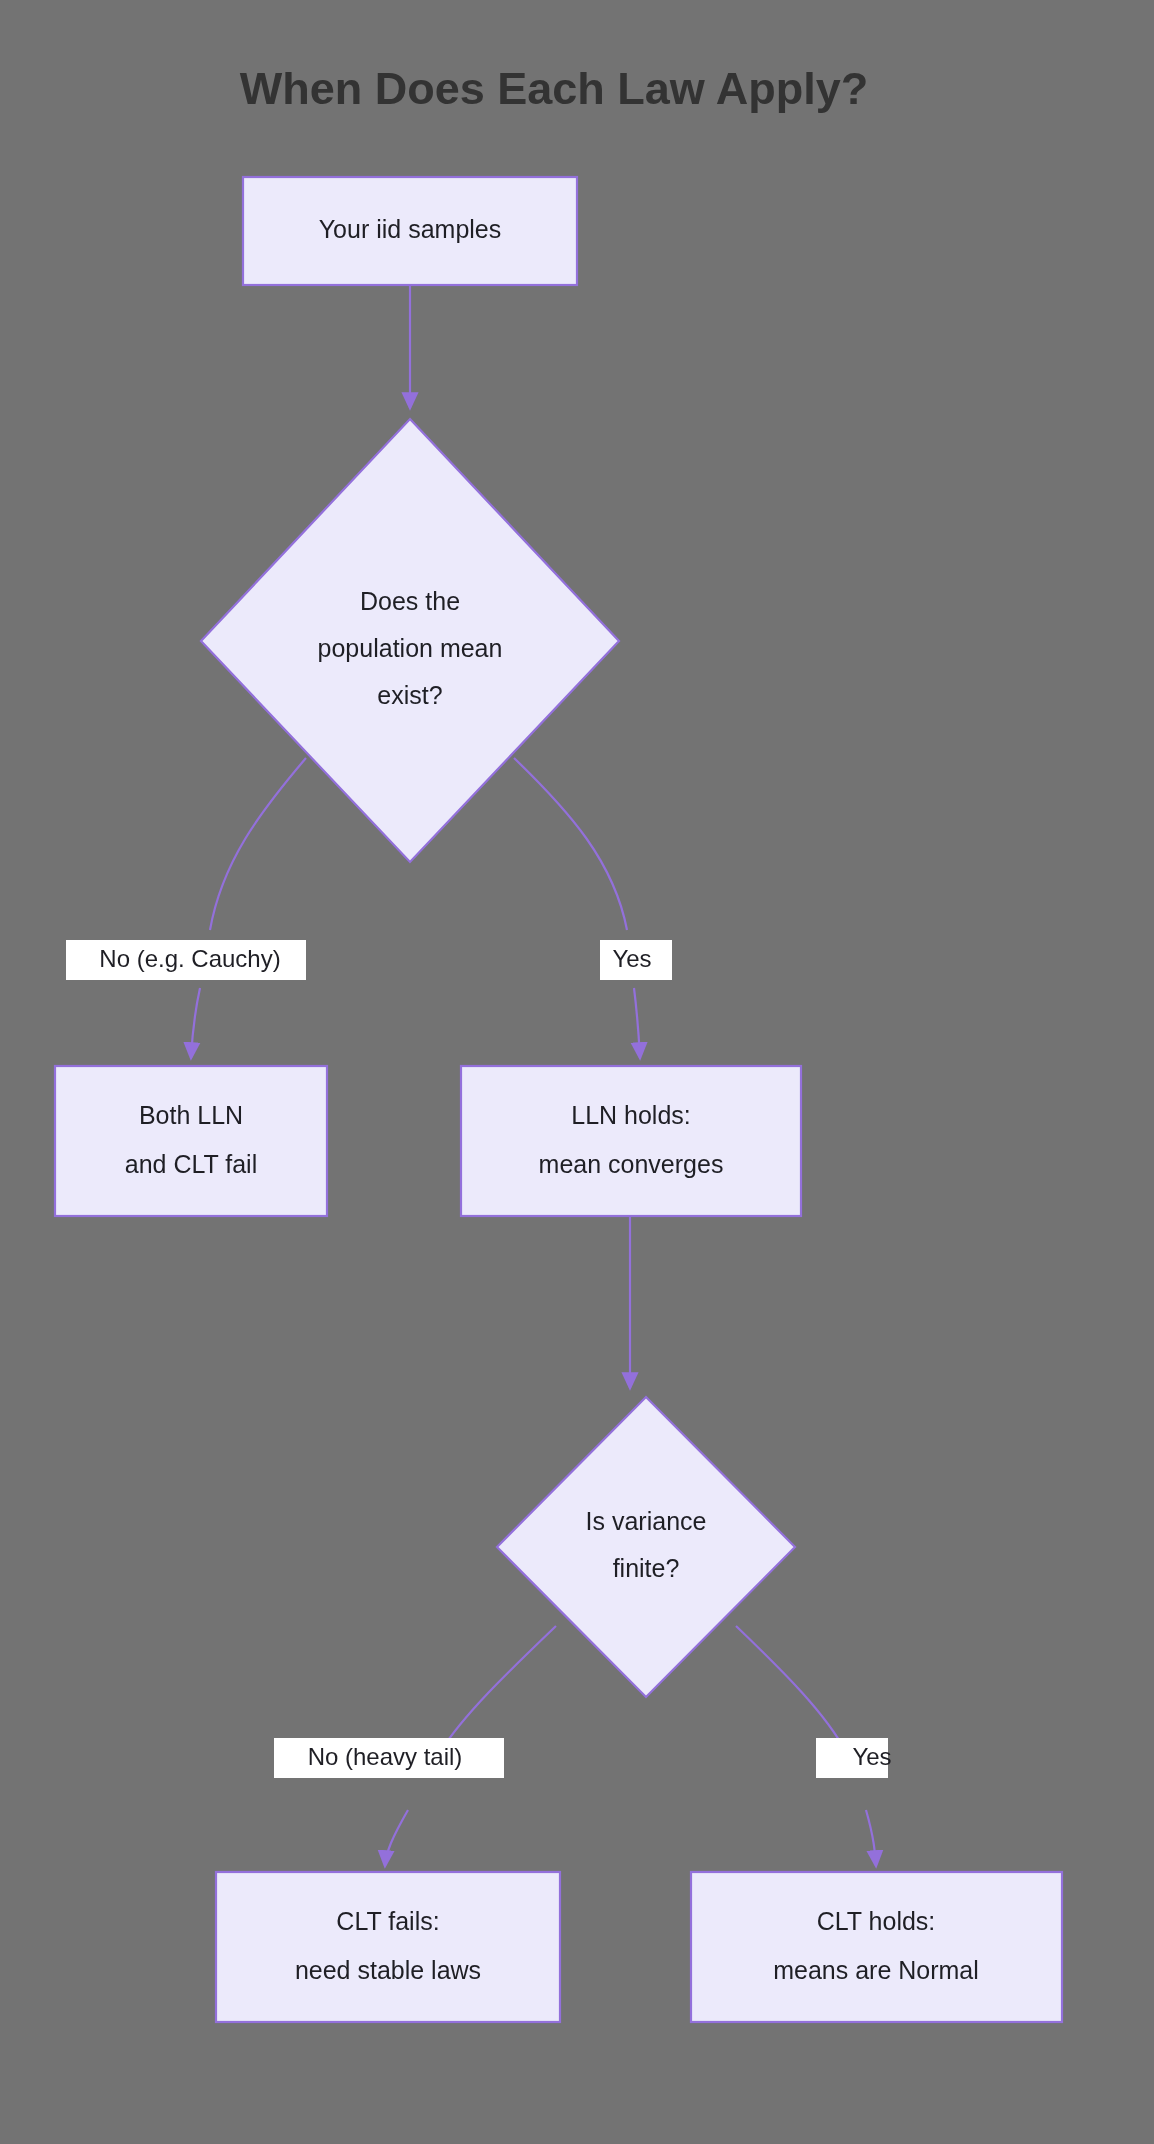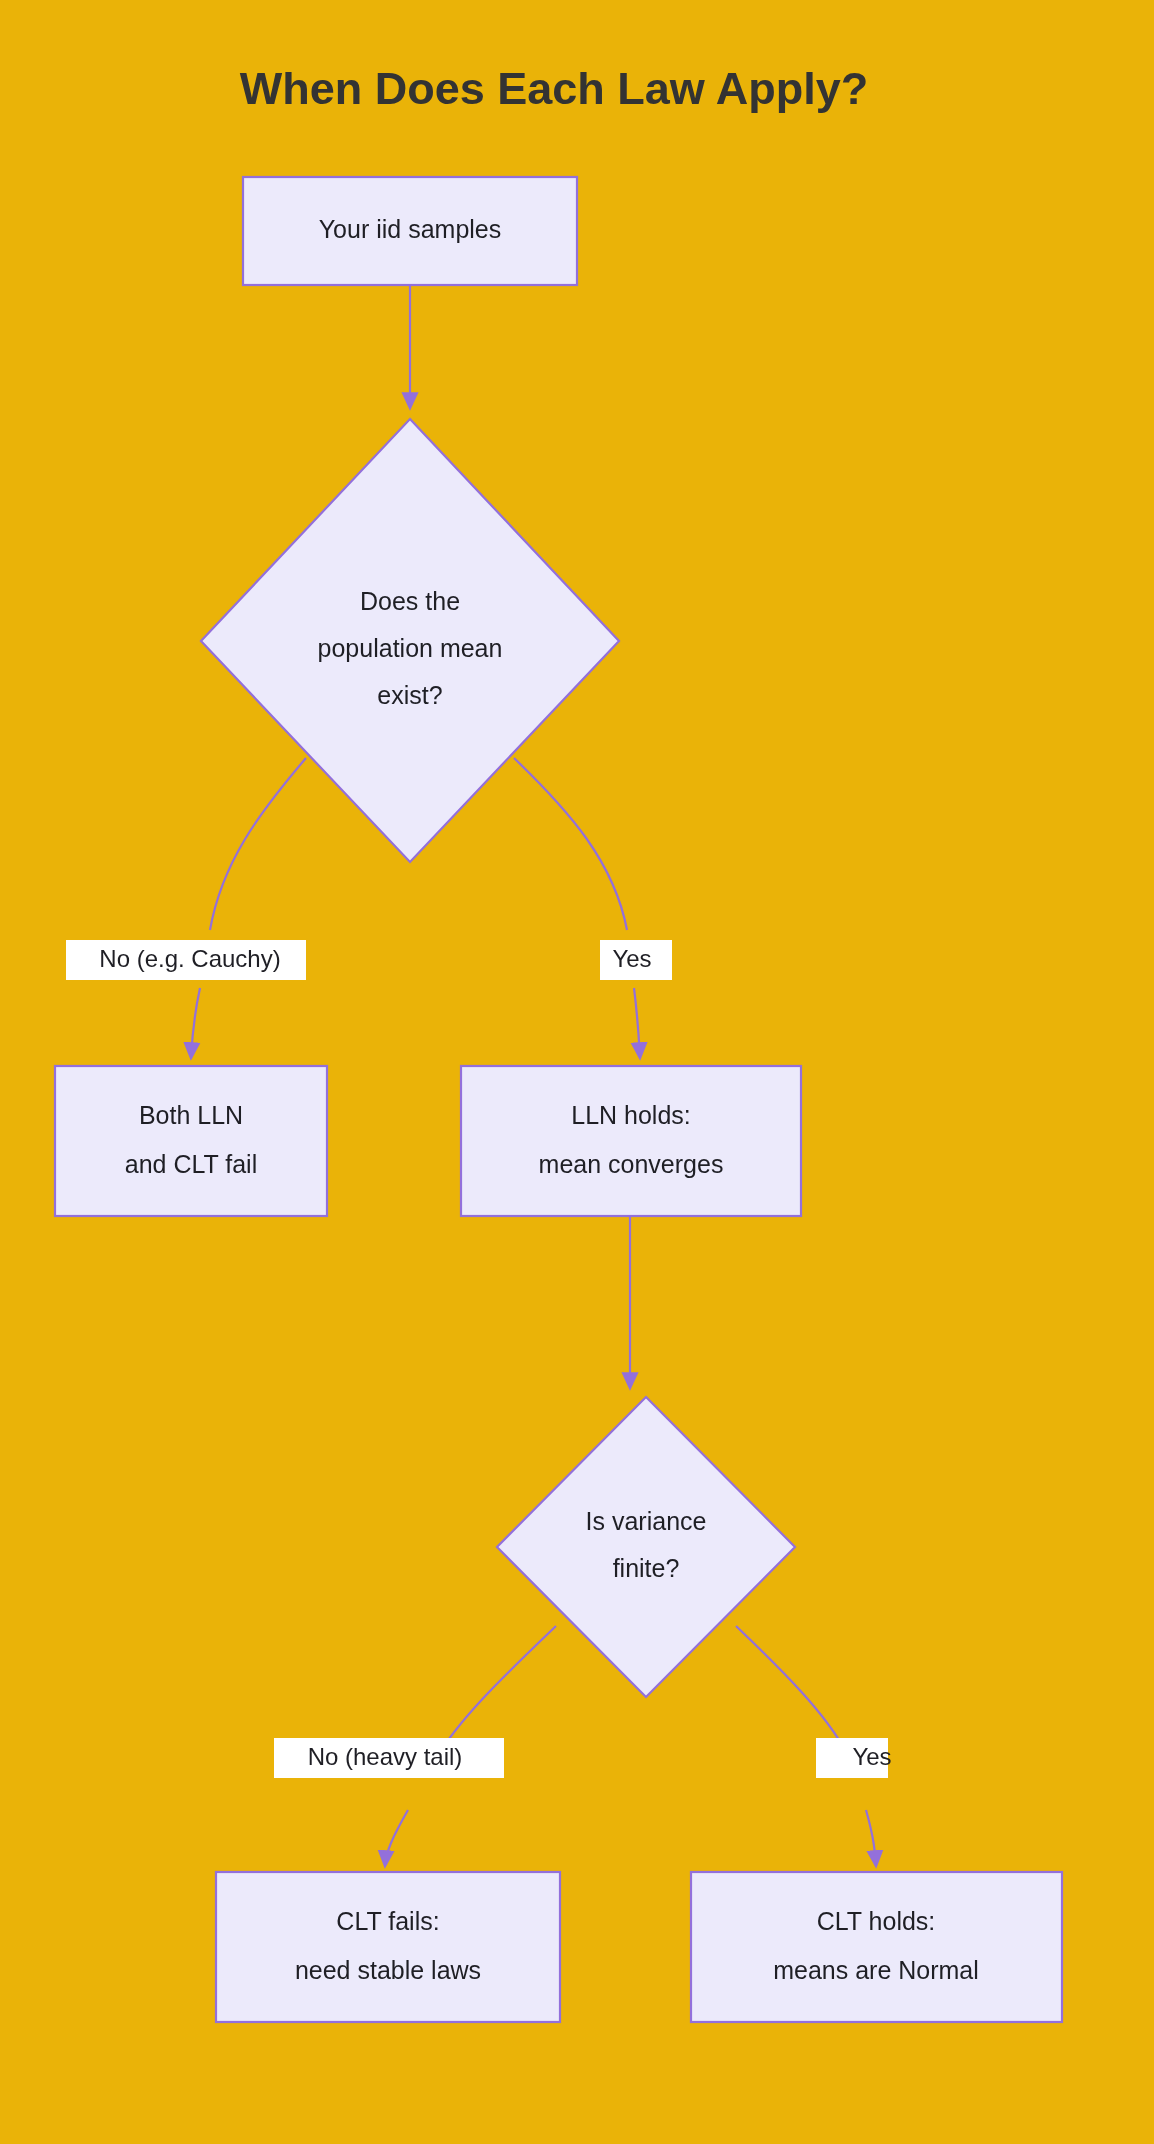--- a/index.html
+++ b/index.html
@@ -10,21 +10,21 @@
   body {
     width: 1154px;
     height: 2144px;
     overflow: hidden;
     font-family: "Liberation Sans", sans-serif;
   }
   #flow-root {
     position: relative;
     width: 1154px;
     height: 2144px;
-    background: #eab308;
+    background: #737373;
   }
   svg#flow-svg {
     display: block;
     width: 1154px;
     height: 2144px;
   }
   .node-shape {
     fill: #ECEAFB;
     stroke: #9370DB;
     stroke-width: 2.2;

